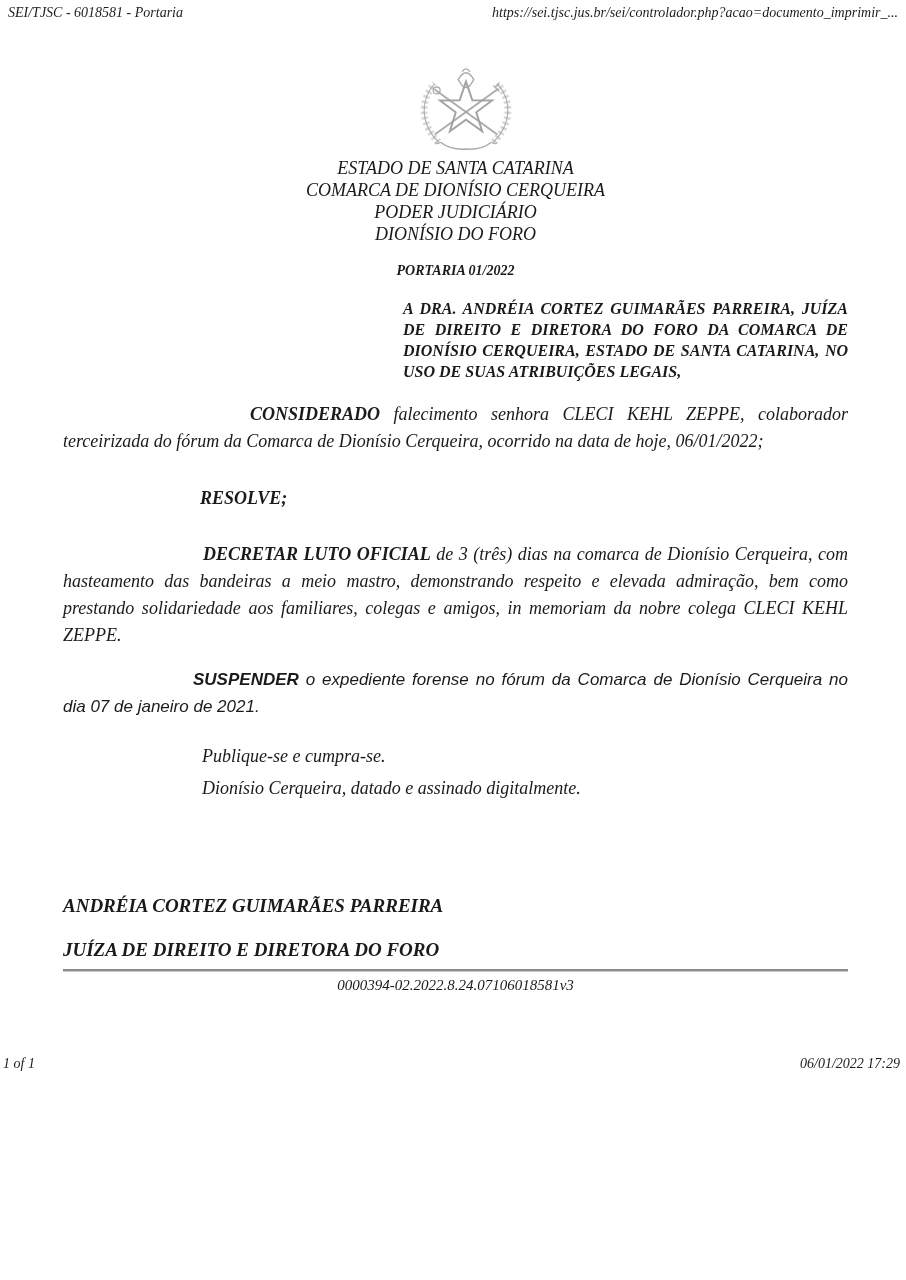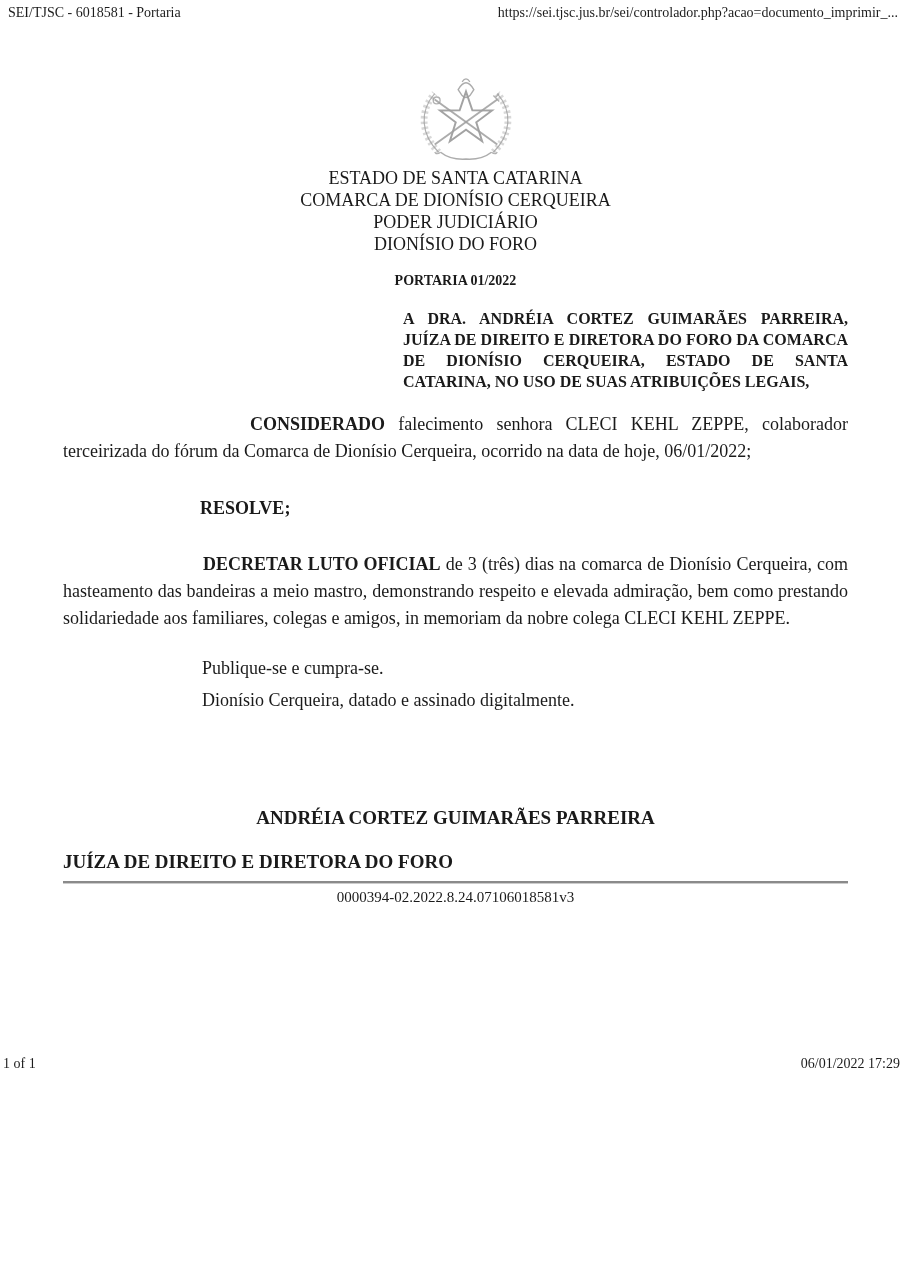--- a/index.html
+++ b/index.html
@@ -5,37 +5,38 @@
   * { margin: 0; padding: 0; box-sizing: border-box; }
   html, body { background: #ffffff; }
   body { font-family: "Liberation Serif", serif; color: #1a1a1a; }
 
   .page {
     position: relative;
     width: 906px;
     height: 1092px;
     background: #ffffff;
     overflow: hidden;
+    font-style: italic;
   }
 
   
   .print-header {
     position: absolute; top: 4px; left: 8px; right: 8px;
     display: flex; justify-content: space-between;
     font-size: 14px; line-height: 17px; color: #1c1c1c;
   }
   .print-footer {
     position: absolute; bottom: 20px; left: 3px; right: 6px;
     display: flex; justify-content: space-between;
     font-size: 14px; line-height: 17px; color: #1c1c1c;
   }
 
   
   .content {
-    position: absolute; top: 14px; left: 63px; right: 58px;
+    position: absolute; top: 4px; left: 63px; right: 58px;
   }
 
   .crest-wrap { margin-top: 60px; height: 90px; text-align: center; }
   .crest-wrap svg { transform: translateX(10px); }
 
   .letterhead { margin-top: 3px; text-align: center; }
   .letterhead .lh-line { font-size: 18px; line-height: 22px; }
 
   .doc-title {
     margin-top: 14px; text-align: center;
@@ -55,21 +56,21 @@
   .resolve { margin-top: 30px; margin-left: 137px; font-size: 18px; line-height: 27px; font-weight: bold; }
   .p-decretar { margin-top: 29px; text-indent: 140px; }
   .p-suspender {
     margin-top: 17px; text-indent: 130px;
     font-family: "Liberation Sans", sans-serif;
     font-size: 17px; line-height: 27px; text-align: justify;
   }
   .publique { margin-top: 23px; margin-left: 139px; font-size: 18px; line-height: 27px; }
   .dateline { margin-top: 5px; margin-left: 139px; font-size: 18px; line-height: 27px; }
 
-  .sig-name { margin-top: 92px; text-align: center; font-size: 19px; line-height: 24px; font-weight: bold; }
+  .sig-name { margin-top: 92px; text-align: left; font-size: 19px; line-height: 24px; font-weight: bold; }
   .sig-role { margin-top: 20px; text-align: left; font-size: 19px; line-height: 24px; font-weight: bold; }
 
   .footer-rule {
     margin-top: 7px; height: 3px;
     border-top: 2px solid #8a8a8a;
     border-bottom: 1px solid #cccccc;
   }
   .doc-footer {
     margin-top: 4px; display: flex; justify-content: center;
     font-size: 15px; line-height: 18px;
@@ -124,20 +125,21 @@
     <div class="doc-title">PORTARIA 01/2022</div>
 
     <p class="preamble">A DRA. ANDRÉIA CORTEZ GUIMARÃES PARREIRA, JUÍZA DE DIREITO E DIRETORA DO FORO DA COMARCA DE DIONÍSIO CERQUEIRA, ESTADO DE SANTA CATARINA, NO USO DE SUAS ATRIBUIÇÕES LEGAIS,</p>
 
     <p class="body-p p-considerando"><b>CONSIDERADO</b><span> falecimento senhora CLECI KEHL ZEPPE, colaborador terceirizada do fórum da Comarca de Dionísio Cerqueira, ocorrido na data de hoje, 06/01/2022;</span></p>
 
     <p class="resolve">RESOLVE;</p>
 
     <p class="body-p p-decretar"><b>DECRETAR LUTO OFICIAL</b><span> de 3 (três) dias na comarca de Dionísio Cerqueira, com hasteamento das bandeiras a meio mastro, demonstrando respeito e elevada admiração, bem como prestando solidariedade aos familiares, colegas e amigos, in memoriam da nobre colega CLECI KEHL ZEPPE.</span></p>
 
+    <p class="p-suspender"><b>SUSPENDER</b><span> o expediente forense no fórum da Comarca de Dionísio Cerqueira no dia 07 de janeiro de 2021.</span></p>
 
     <p class="publique">Publique-se e cumpra-se.</p>
 
     <p class="dateline">Dionísio Cerqueira, datado e assinado digitalmente.</p>
 
     <div class="sig-name">ANDRÉIA CORTEZ GUIMARÃES PARREIRA</div>
     <div class="sig-role">JUÍZA DE DIREITO E DIRETORA DO FORO</div>
 
     <div class="footer-rule"></div>
 

